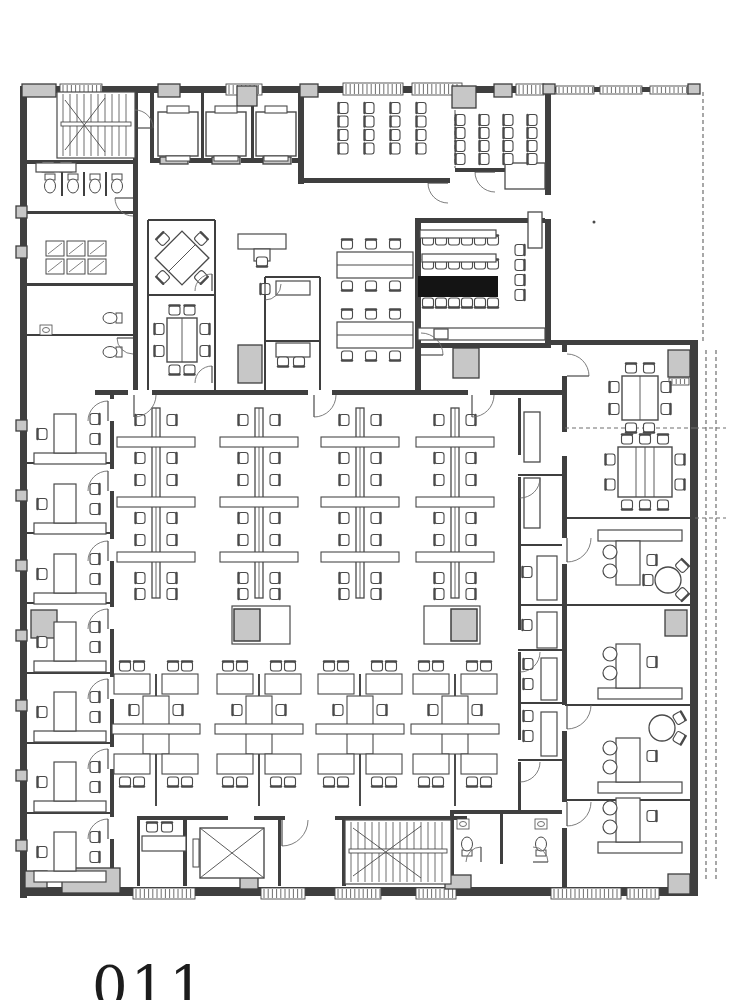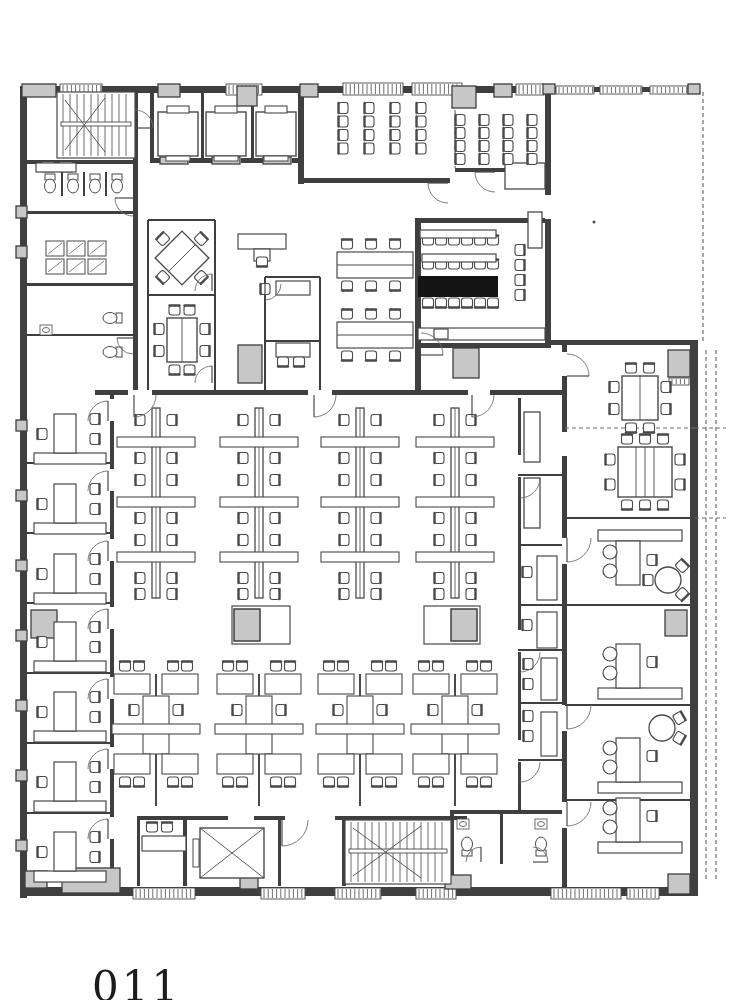--- a/index.html
+++ b/index.html
@@ -5,21 +5,21 @@
   html,body{margin:0;padding:0;}
   body{
     width:735px;height:1000px;overflow:hidden;position:relative;
     background:#ffffff;font-family:"Liberation Sans",sans-serif;
   }
   #plan-wrap{position:absolute;left:0;top:0;width:735px;height:1000px;}
   svg{position:absolute;left:0;top:0;}
   #sheet-number{
     position:absolute;left:92px;top:956px;height:44px;overflow:hidden;
     font-family:"DejaVu Serif","Liberation Serif",serif;
-    font-size:42px;line-height:62px;color:#1c1c1c;letter-spacing:3px;
+    font-size:56px;line-height:62px;color:#1c1c1c;letter-spacing:3px;
   }
 </style>
 </head>
 <body>
 
 <div id="plan-wrap">
   <svg id="plan-svg" width="735" height="1000" viewBox="0 0 735 1000">
       <g>
         <rect x="20" y="86" width="530" height="7" fill="#3f3f3f"></rect>
         <rect x="548" y="87" width="148" height="5" fill="#3f3f3f"></rect>

